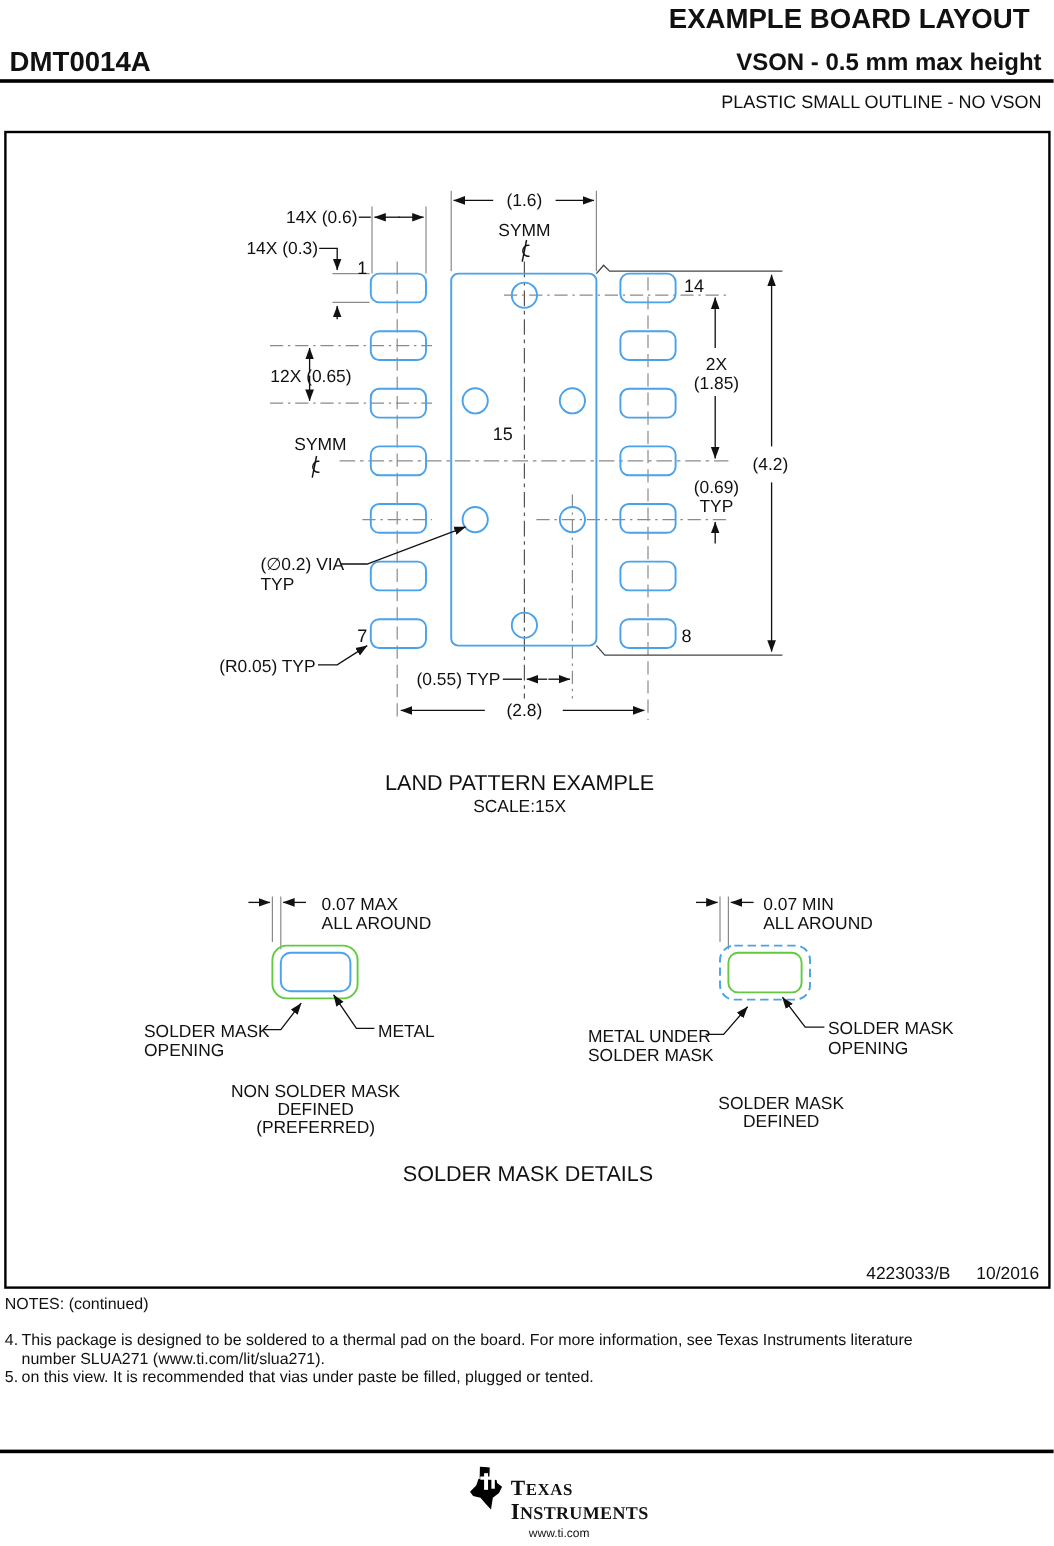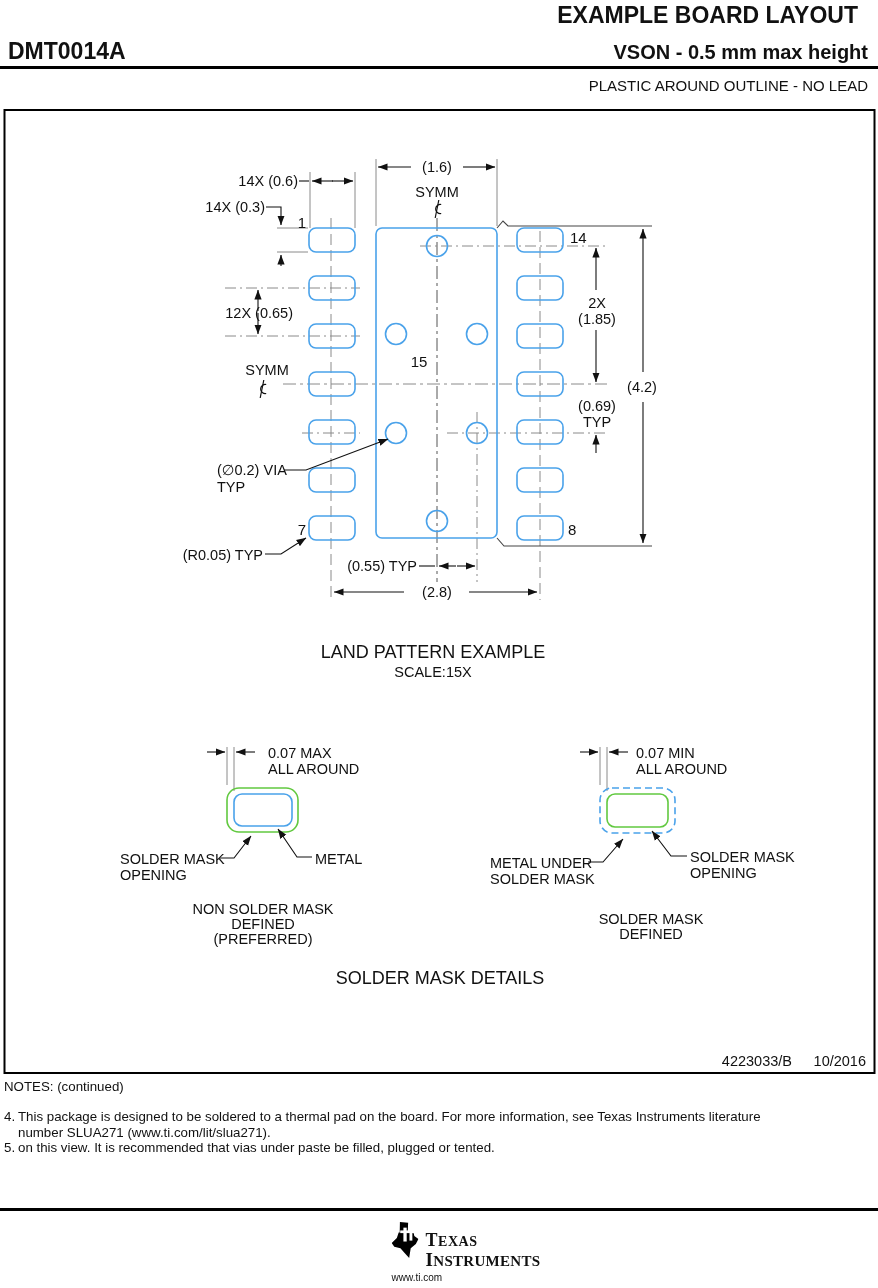--- a/index.html
+++ b/index.html
@@ -12,37 +12,37 @@
   .hdr-sub{top:77px;right:10px;font-size:15px;}
   svg text{font-family:"Liberation Sans",sans-serif;fill:#111;}
   .t14{font-size:14.5px;}
   .t15{font-size:15px;}
   .t18{font-size:18px;}
   .notes{left:4px;top:1079px;font-size:13.3px;line-height:15.3px;width:860px;}
   .note-item{display:flex;}
   .note-num{width:14px;flex:0 0 14px;}
   .notes .gap{height:15px;}
   .ftr-rule{top:1208px;left:0;width:878px;height:3px;background:#000;}
-  .ftr{top:1222px;left:50%;transform:translateX(calc(-50% + 27px));display:flex;flex-direction:column;align-items:flex-start;}
+  .ftr{top:1222px;left:50%;transform:translateX(calc(-50% + 27px));display:flex;flex-direction:column;align-items:center;}
   .ftr-row{display:flex;align-items:flex-start;}
   .ti-name{margin-left:7px;margin-top:9px;font-family:"Liberation Serif",serif;font-weight:bold;line-height:1.05;}
   .ti-texas{font-size:14px;letter-spacing:0.5px;}
   .ti-instr{font-size:15px;letter-spacing:0.3px;}
   .ti-texas::first-letter{font-size:18px;}
   .ti-instr::first-letter{font-size:19px;}
   .ti-url{font-size:10px;margin-top:2px;}
 </style>
 </head>
 <body>
 
 <div class="abs hdr-title">EXAMPLE BOARD LAYOUT</div>
 <div class="abs hdr-part">DMT0014A</div>
 <div class="abs hdr-pkg">VSON - 0.5 mm max height</div>
 <div class="abs hdr-rule"></div>
-<div class="abs hdr-sub">PLASTIC AROUND OUTLINE - NO LEAD</div>
+<div class="abs hdr-sub">PLASTIC SMALL OUTLINE - NO VSON</div>
 
 <svg class="abs" style="left:0;top:0" width="878" height="1288" viewBox="0 0 878 1288">
   <defs>
     <marker id="arw" viewBox="0 0 10 8" refX="9.5" refY="4" markerWidth="10" markerHeight="8" orient="auto-start-reverse" markerUnits="userSpaceOnUse">
       <path d="M0,0.4 L9.8,4 L0,7.6 Z" fill="#111"></path>
     </marker>
   </defs>
 
   <rect x="4.5" y="110" width="870" height="963" fill="none" stroke="#000" stroke-width="2"></rect>
 

